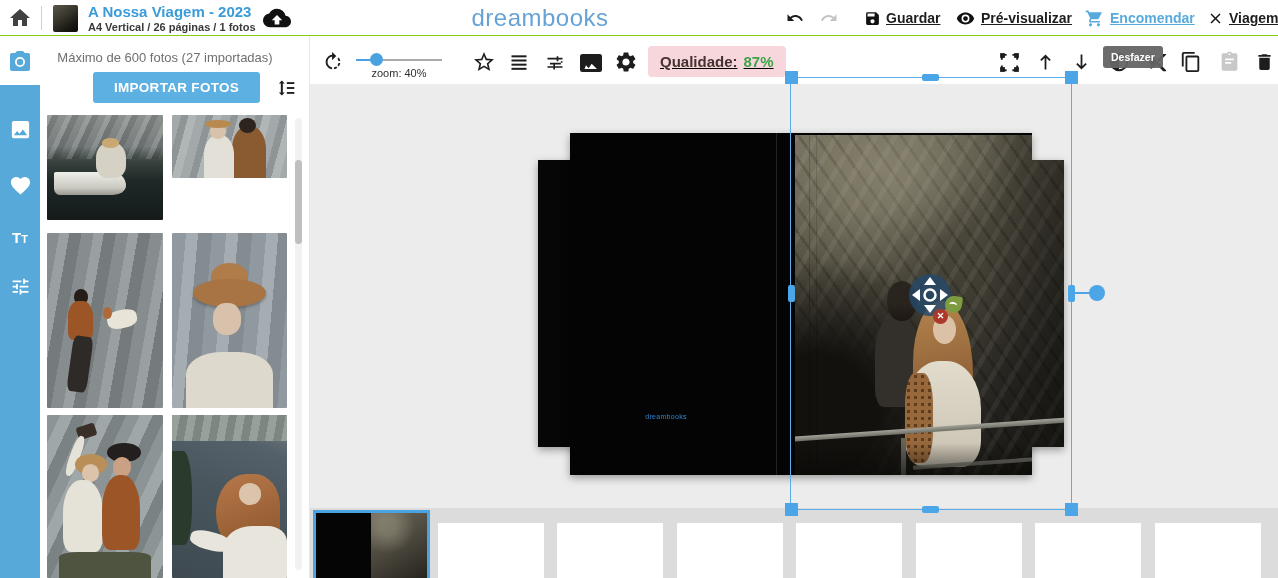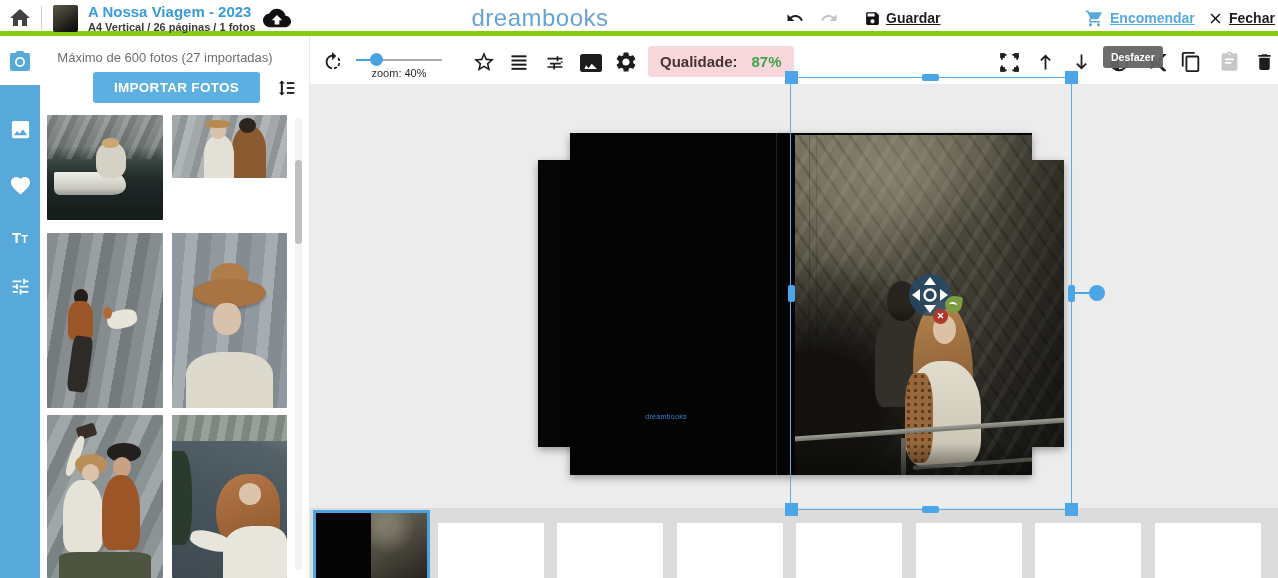--- a/index.html
+++ b/index.html
@@ -4,21 +4,21 @@
 <style>
   * { margin:0; padding:0; box-sizing:border-box; }
   html,body { background:#fff; }
   body { font-family:"Liberation Sans", sans-serif; }
   #app { position:relative; width:1278px; height:578px; background:#fff; overflow:hidden; }
   .abs { position:absolute; }
   .ic { display:flex; align-items:center; justify-content:center; }
   svg { display:block; }
 
   
-  .topbar { position:absolute; left:0; top:0; width:1278px; height:36px; background:#fff; border-bottom:5px solid #84cc16; z-index:40; }
+  .topbar { position:absolute; left:0; top:0; width:1278px; height:36px; background:#fff; border-bottom:1px solid #84cc16; z-index:40; }
   .home-btn { left:8px; top:6px; width:24px; height:24px; cursor:pointer; }
   .v-div { left:41px; top:6px; width:1px; height:24px; background:#d0d0d0; }
   .book-thumb { left:53px; top:5px; width:25px; height:27px; border-radius:2px;
     background:linear-gradient(145deg,#5a5648 0%,#3a382f 40%,#191813 75%,#0a0a08 100%); }
   .tb-title { left:88px; top:3px; font-size:15px; font-weight:700; color:#3a9bd9; white-space:nowrap; }
   .tb-sub { left:88px; top:21px; font-size:11px; font-weight:700; color:#3a3a3a; white-space:nowrap; }
   .cloud-ic { left:263px; top:6px; width:28px; height:24px; }
   .logo { left:460px; top:4px; width:160px; height:28px; text-align:center; font-size:24px; color:#67a2d6; letter-spacing:0.5px; }
   .hbtn { position:absolute; top:0; height:36px; display:flex; align-items:center; gap:5px; cursor:pointer; }
   .hbtn span { font-size:14px; font-weight:700; color:#1d1d1d;text-decoration:underline; }
@@ -88,22 +88,22 @@
   
   .scroll-track { left:255px; top:82px; width:7px; height:452px; background:#f2f2f2; border-radius:4px; }
   .scroll-thumb { left:255px; top:124px; width:7px; height:84px; background:#bfbfbf; border-radius:4px; cursor:pointer; }
 
   
   .toolbar { position:absolute; left:310px; top:36px; width:968px; height:48px; background:#fff; z-index:25; }
   .tbtn { position:absolute; cursor:pointer; }
   .slider-track { left:46px; top:23px; width:86px; height:2px; background:linear-gradient(90deg,#4aa3e0 0 20px,#ababab 20px); }
   .slider-handle { left:60px; top:17px; width:13px; height:13px; border-radius:50%; background:#4aa3e0; cursor:pointer; }
   .zoom-label { left:32px; top:31px; width:114px; text-align:center; font-size:11px; color:#2f2f2f; }
-  .quality-badge { position:absolute; left:338px; top:10px; height:31px; padding:0 12px; display:flex; align-items:center; gap:14px;
-    background:#f7d7db; border-radius:4px; }
+  .quality-badge { position:absolute; left:338px; top:10px; height:31px; padding:0 12px; display:flex; align-items:center; gap:6px;
+    background:#f7d7db; border-radius:4px;text-decoration:underline; }
   .quality-badge .ql { font-size:15px; font-weight:700; color:#46332f; }
   .quality-badge .qv { font-size:15px; font-weight:700; color:#3da44a; }
   .tooltip { position:absolute; left:793px; top:10px; height:22px; padding:0 8px; display:flex; align-items:center;
     background:rgba(100,100,100,.95); border-radius:3px; color:#fff; font-size:10.5px; font-weight:700; z-index:60; }
 
   
   .canvas { position:absolute; left:310px; top:84px; width:968px; height:424px; background:#ececec; overflow:hidden; z-index:10; }
   .page-a { position:absolute; left:228px; top:76px; width:526px; height:287px; background:#060606; box-shadow:0 3px 8px rgba(0,0,0,.35); }
   .page-b { position:absolute; left:260px; top:49px; width:462px; height:342px; background:#040404; box-shadow:0 3px 8px rgba(0,0,0,.35); }
   .fold-line { position:absolute; left:466px; top:49px; width:1px; height:342px; background:rgba(255,255,255,.12); }
@@ -199,35 +199,43 @@
         </span>
     </div>
     <div class="hbtn" style="left:864px;">
       <span class="ic">
           <svg width="17" height="17" viewBox="0 0 24 24" fill="#111">
             <path d="M17 3H5a2 2 0 00-2 2v14a2 2 0 002 2h14a2 2 0 002-2V7l-4-4zm-5 16a3 3 0 110-6 3 3 0 010 6zm3-10H5V5h10v4z"></path>
           </svg>
         </span>
       <span>Guardar</span>
     </div>
+    <div class="hbtn" style="left:955px;">
+      <span class="ic">
+          <svg width="21" height="19" viewBox="0 0 24 24" fill="#111">
+            <path d="M12 4.5C7 4.5 2.73 7.61 1 12c1.73 4.39 6 7.5 11 7.5s9.27-3.11 11-7.5c-1.73-4.39-6-7.5-11-7.5zM12 17a5 5 0 110-10 5 5 0 010 10zm0-8a3 3 0 100 6 3 3 0 000-6z"></path>
+          </svg>
+        </span>
+      <span>Pré-visualizar</span>
+    </div>
     <div class="hbtn blue" style="left:1084px;text-align:center;">
       <span class="ic">
           <svg width="21" height="19" viewBox="0 0 24 24" fill="#58aadd">
             <path d="M7 18c-1.1 0-1.99.9-1.99 2S5.9 22 7 22s2-.9 2-2-.9-2-2-2zM1 2v2h2l3.6 7.59-1.35 2.45c-.16.28-.25.61-.25.96 0 1.1.9 2 2 2h12v-2H7.42c-.14 0-.25-.11-.25-.25l.03-.12.9-1.63h7.45c.75 0 1.41-.41 1.75-1.03l3.58-6.49A1 1 0 0021 4H5.21l-.94-2H1zm16 16c-1.1 0-1.99.9-1.99 2s.89 2 1.99 2 2-.9 2-2-.9-2-2-2z"></path>
           </svg>
         </span>
       <span>Encomendar</span>
     </div>
     <div class="hbtn" style="left:1207px;">
       <span class="ic">
           <svg width="17" height="17" viewBox="0 0 24 24" fill="#111">
             <path d="M19 6.41L17.59 5 12 10.59 6.41 5 5 6.41 10.59 12 5 17.59 6.41 19 12 13.41 17.59 19 19 17.59 13.41 12z"></path>
           </svg>
         </span>
-      <span>Fechar</span>
+      <span>Viagem</span>
     </div>
   </div>
 
   <div class="rail">
     <div class="rail-item active ic" style="top:0;">
       <span class="ic">
           <svg width="24" height="24" viewBox="0 0 24 24" fill="#57a9da">
             <circle cx="12" cy="13" r="3.2"></circle>
             <path d="M9 2L7.17 4H4a2 2 0 00-2 2v14a2 2 0 002 2h16a2 2 0 002-2V6a2 2 0 00-2-2h-3.17L15 2H9zm3 16a5 5 0 110-10 5 5 0 010 10z"></path>
           </svg>

